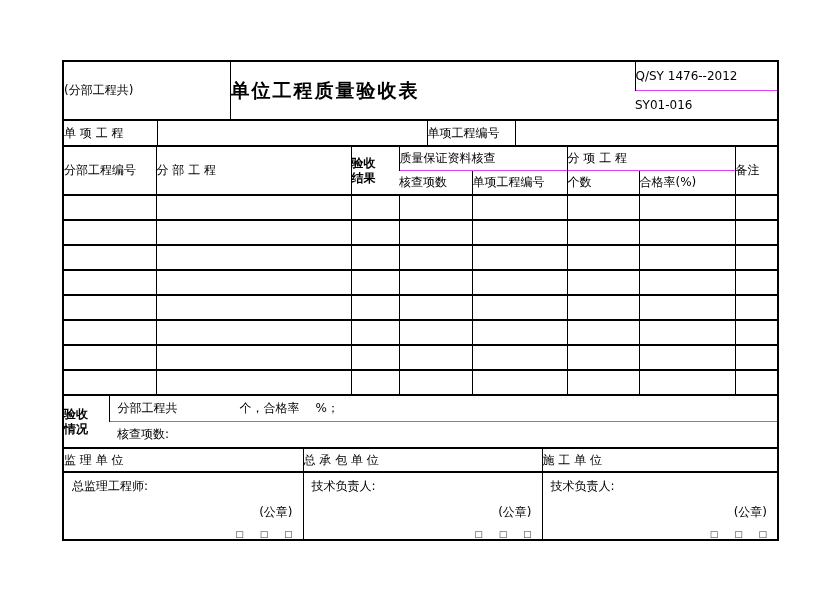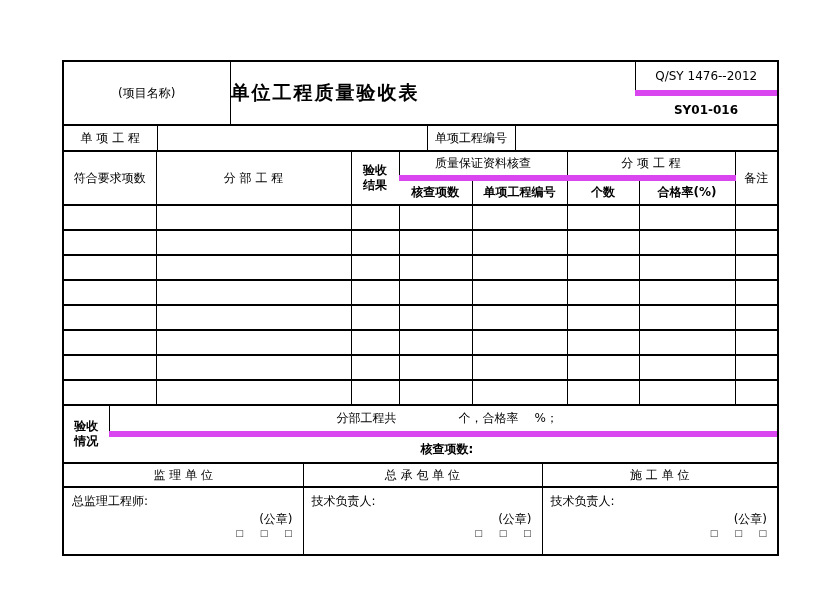--- a/index.html
+++ b/index.html
@@ -6,50 +6,50 @@
   body {
     width:836px; height:591px; overflow:hidden; position:relative;
     font-family:"DejaVu Sans","Liberation Sans",sans-serif; color:#000;
   }
   .form { position:absolute; left:62px; top:60px; width:713px; border:2px solid #000; background:#fff; }
   table { border-collapse:collapse; table-layout:fixed; width:713px; }
   td { padding:0; font-size:12px; vertical-align:middle; overflow:hidden; }
   .sec td { border-left:1px solid #000; }
   .sec td:first-child { border-left:none; }
   .tsep { border-top:2px solid #000; }
-  .bt1 td { border-top:6px solid #d946ef;font-weight:bold; }
+  .bt1 td { border-top:1px solid #d946ef; }
   .bt2 td { border-top:2px solid #000; }
   .grid tr.data td { border-top:2px solid #000; }
-  .c { text-align:center; }
+  .c { text-align:left; }
   .title-cell { font-weight:bold; font-size:19px; letter-spacing:2px; text-align:left; }
   .h28 { height:28px; } .h24 { height:24px; } .h23 { height:23px; }
   .h25 { height:25px; } .h22 { height:22px;margin-left:24px; } .h66 { height:66px; }
-  .pl { padding-left:8px;text-align:center; }
+  .pl { padding-left:8px; }
   .sp1 { display:inline-block; width:62px; }
   .sp2 { display:inline-block; width:16px; }
   .sig { display:flex; flex-direction:column; justify-content:space-between;
-         height:66px; box-sizing:border-box; padding:5px 10px 16px 8px; }
+         height:66px; box-sizing:border-box; padding:5px 10px 0 8px; }
   .sig .seal { text-align:right; }
   .sig .date { text-align:right; font-size:9px; word-spacing:13px; color:#333; }
   .small-label { line-height:1.25;font-weight:bold; }
 </style>
 </head>
 <body>
 
 <div class="form">
 
   <table class="sec">
     <colgroup>
         <col style="width:166px">
         <col style="width:405px">
         <col style="width:142px">
       </colgroup>
     <tbody>
         <tr>
-      <td rowspan="2" class="c h28">(项目名称)</td>
+      <td rowspan="2" class="c h28">(分部工程共)</td>
       <td rowspan="2" class="title-cell">单位工程质量验收表</td>
       <td class="c h28">Q/SY 1476--2012</td>
     </tr>
     <tr class="bt1">
       <td class="c h28">SY01-016</td>
     </tr>
   </tbody>
     </table>
 
   <table class="sec tsep">
@@ -75,21 +75,21 @@
         <col style="width:195px">
         <col style="width:48px">
         <col style="width:73px">
       <col style="width:95px">
         <col style="width:72px">
         <col style="width:96px">
         <col style="width:42px">
     </colgroup>
     <tbody>
         <tr>
-      <td rowspan="2" class="c h23">符合要求项数</td>
+      <td rowspan="2" class="c h23">分部工程编号</td>
       <td rowspan="2" class="c h23">分 部 工 程</td>
       <td rowspan="2" class="c h23 small-label"><span>验收</span><br><span>结果</span></td>
       <td colspan="2" class="c h23">质量保证资料核查</td>
       <td colspan="2" class="c h23">分 项 工 程</td>
       <td rowspan="2" class="c h23">备注</td>
     </tr>
     <tr class="bt1">
       <td class="c h23">核查项数</td>
       <td class="c h23">单项工程编号</td>
       <td class="c h23">个数</td>

